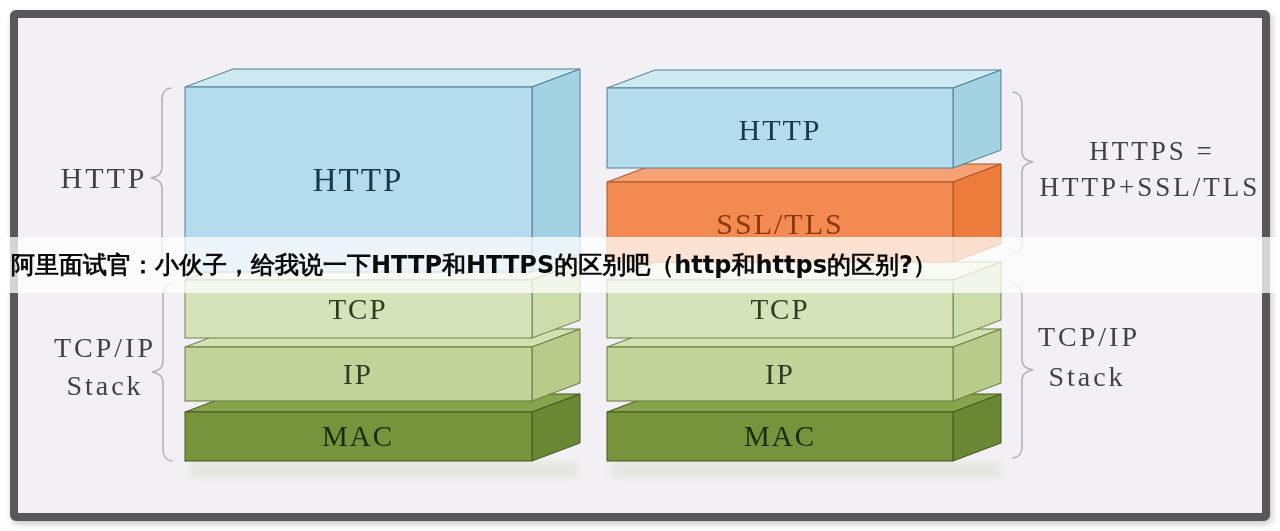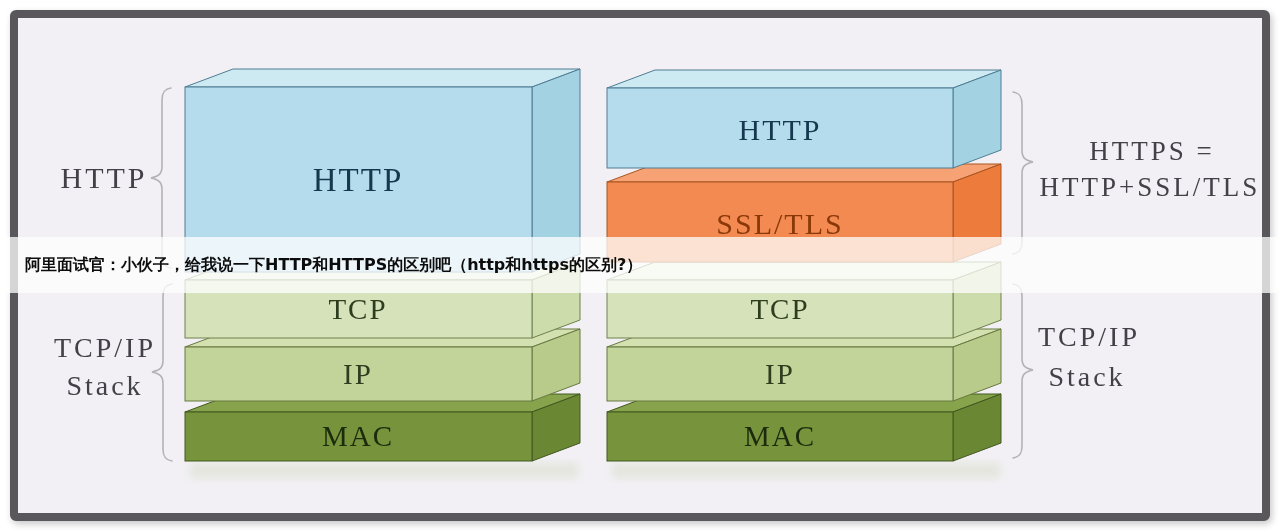--- a/index.html
+++ b/index.html
@@ -20,23 +20,23 @@
   .box-label{letter-spacing:2px;}
   .side-label{fill:#424147;letter-spacing:3px;}
   .brace{fill:none;stroke:#b4b1b8;stroke-width:1.6;stroke-linecap:round;}
   .face{stroke-width:1;}
   .overlay-band{
     position:absolute;left:0;top:237px;width:1280px;height:56px;
     background:rgba(255,255,255,0.75);
     z-index:3;display:flex;align-items:center;
   }
   .overlay-text{
-    padding-left:25px;
+    padding-left:11px;
     font-family:"DejaVu Sans","Liberation Sans",sans-serif;
-    font-weight:bold;font-size:16px;color:#0c0c0c;white-space:nowrap;
+    font-weight:bold;font-size:24px;color:#0c0c0c;white-space:nowrap;
   }
 </style>
 </head>
 <body>
 
 <div class="photo-frame"></div>
 
 <svg class="diagram" width="1280" height="531" viewBox="0 0 1280 531">
   <defs>
     <filter id="soft" x="-30%" y="-30%" width="160%" height="160%">

